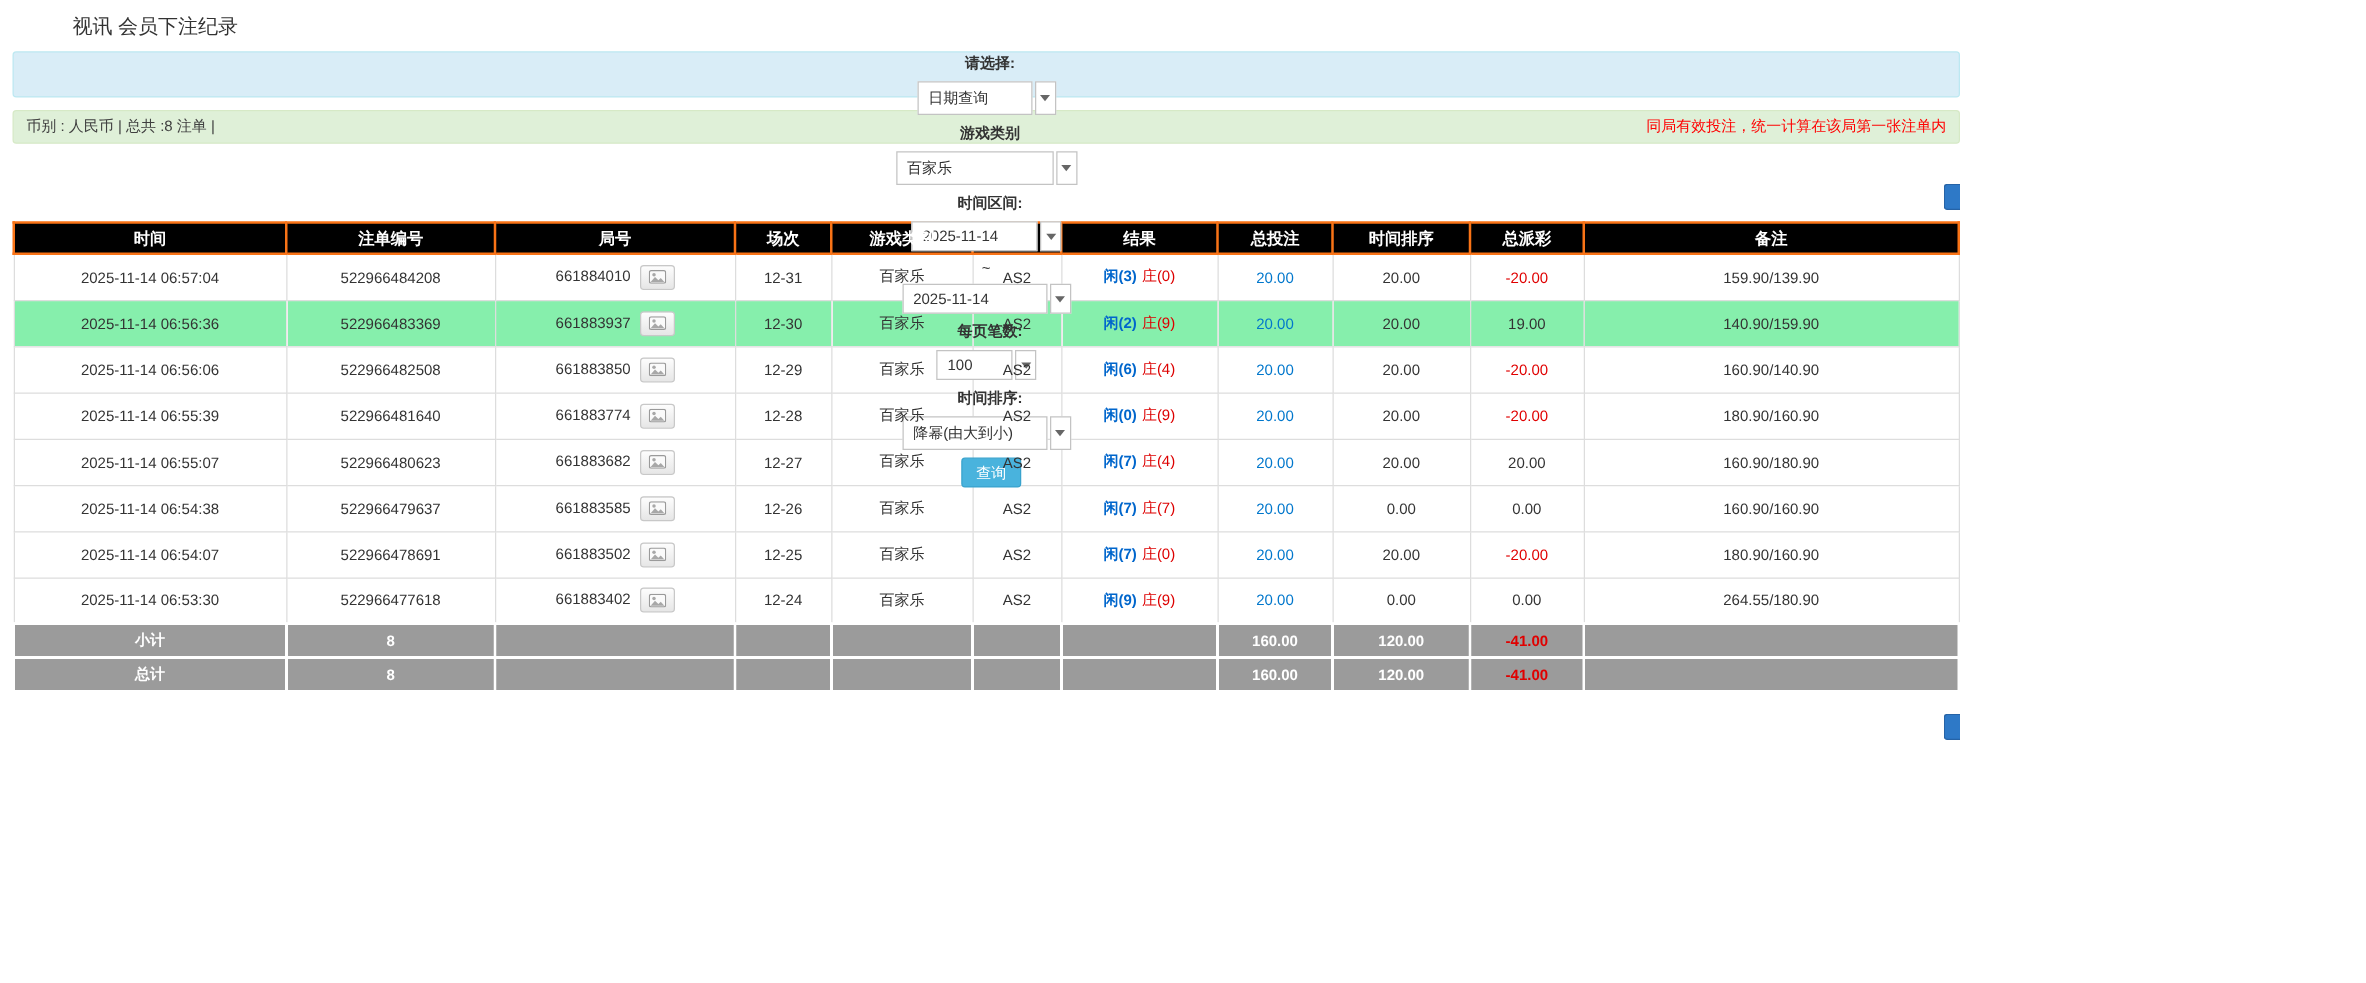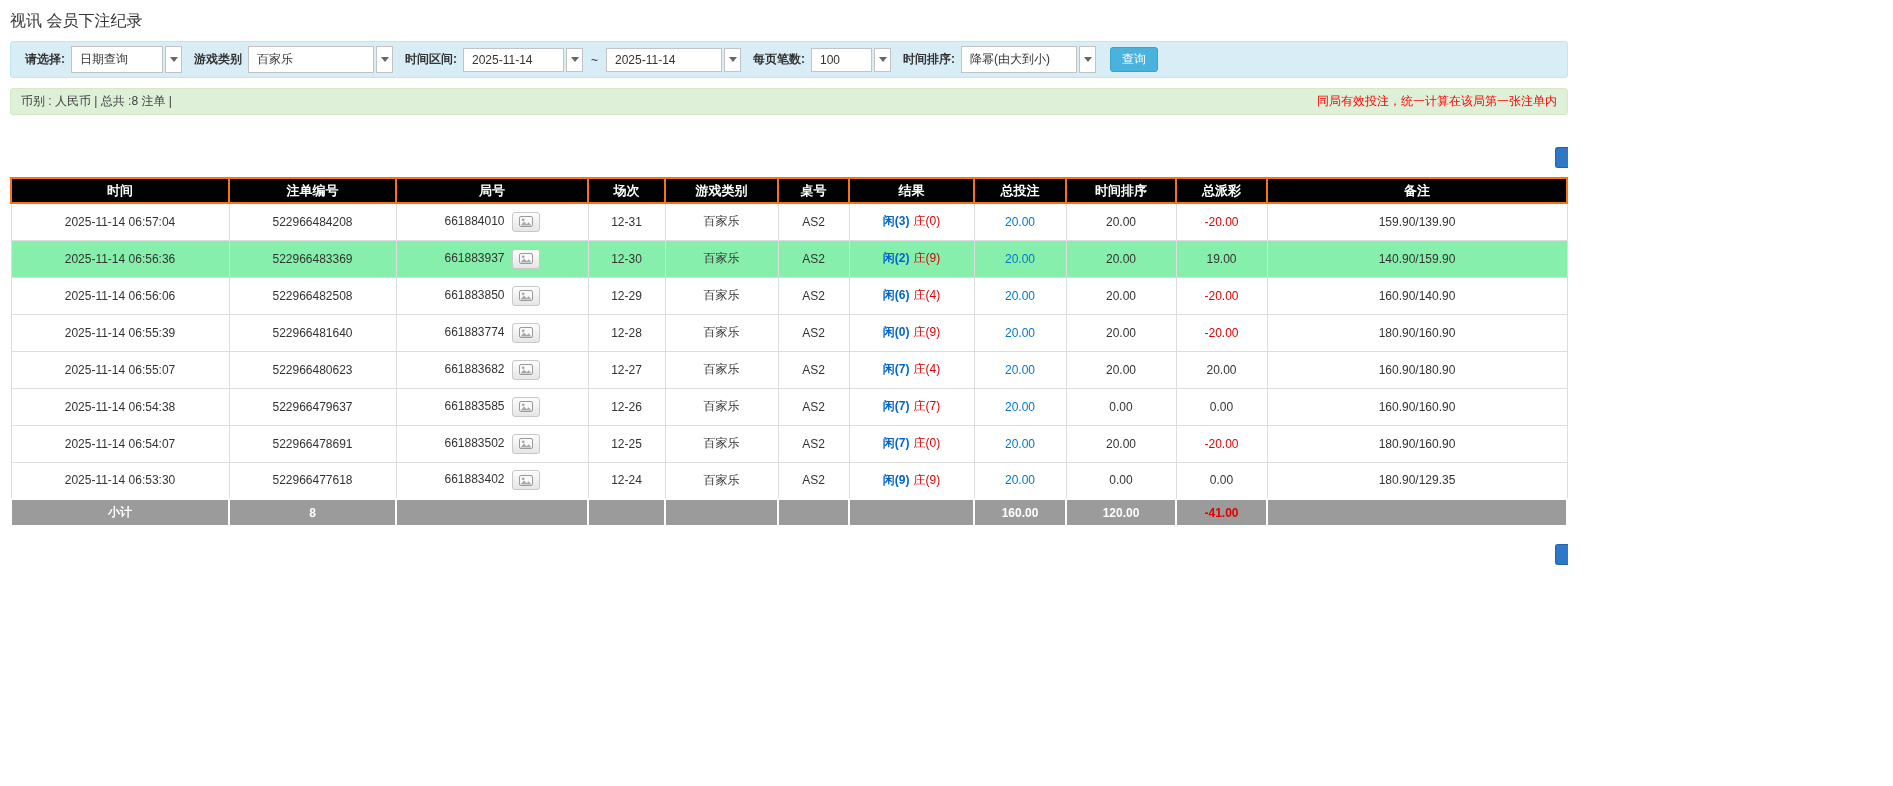--- a/index.html
+++ b/index.html
@@ -4,26 +4,26 @@
 <style>
   * { box-sizing: border-box; }
   html,body { margin:0; padding:0; background:#fff; }
   body {
     width:1893px; height:786px; overflow:hidden;
     font-family:"Liberation Sans","DejaVu Sans",sans-serif;
     font-size:12px; color:#333;
   }
   .content { width:1558px; margin:0 0 0 10px; position:relative; }
 
-  .page-title { font-size:16px; color:#333; padding:11px 0 9px 0; font-weight:normal; }
+  .page-title { font-size:16px; color:#333; padding:11px 0 9px 0; font-weight:normal;margin-left:48px; }
 
   
   .filter-bar {
     background:#d9edf7; border:1px solid #bce8f1; border-radius:3px;
-    height:37px; display:flex; align-items:center; padding:0 8px; gap:6px;
+    height:37px; display:flex; align-items:center; padding:0 8px; gap:6px;flex-direction:column;
   }
   .filter-label { font-weight:bold; color:#333; white-space:nowrap; margin-left:6px; }
   .combo { display:flex; gap:2px; }
   .combo-text {
     background:#fff; border:1px solid #c3c3c3; padding:4px 8px; min-height:24px;
     display:flex; align-items:center; white-space:nowrap;
   }
   .combo-caret {
     background:#fff; border:1px solid #c3c3c3; width:17px; min-height:24px;
     display:flex; align-items:center; justify-content:center; cursor:pointer;
@@ -357,37 +357,50 @@
     </td>
     <td>12-24</td>
     <td>百家乐</td>
     <td>AS2</td>
     <td>
       <span class="player">闲(9)</span><span class="banker">庄(9)</span>
     </td>
     <td><a class="bet-link">20.00</a></td>
     <td>0.00</td>
     <td class="auto-neg">0.00</td>
-    <td>180.90/129.35</td>
+    <td>264.55/180.90</td>
   </tr>
       </tbody>
     <tfoot>
       <tr>
         <td>小计</td>
         <td>8</td>
         <td></td>
         <td></td>
         <td></td>
         <td></td>
         <td></td>
         <td>160.00</td>
         <td>120.00</td>
         <td class="auto-neg neg">-41.00</td>
         <td></td>
       </tr>
+      <tr>
+        <td>总计</td>
+        <td>8</td>
+        <td></td>
+        <td></td>
+        <td></td>
+        <td></td>
+        <td></td>
+        <td>160.00</td>
+        <td>120.00</td>
+        <td class="auto-neg neg">-41.00</td>
+        <td></td>
+      </tr>
     </tfoot>
   </table>
 
   <div class="gap-bottom">
     <div class="partial-btn bottom"></div>
   </div>
 
 </div>
 
 </body></html>

